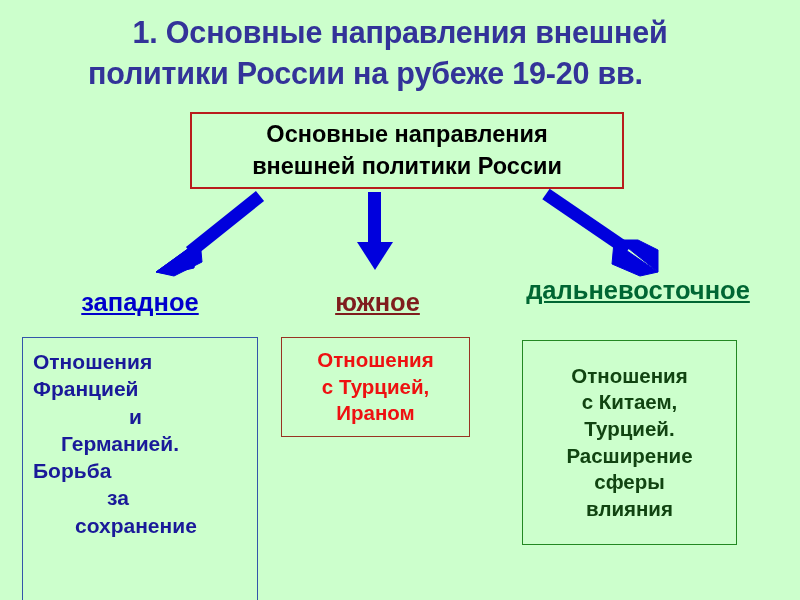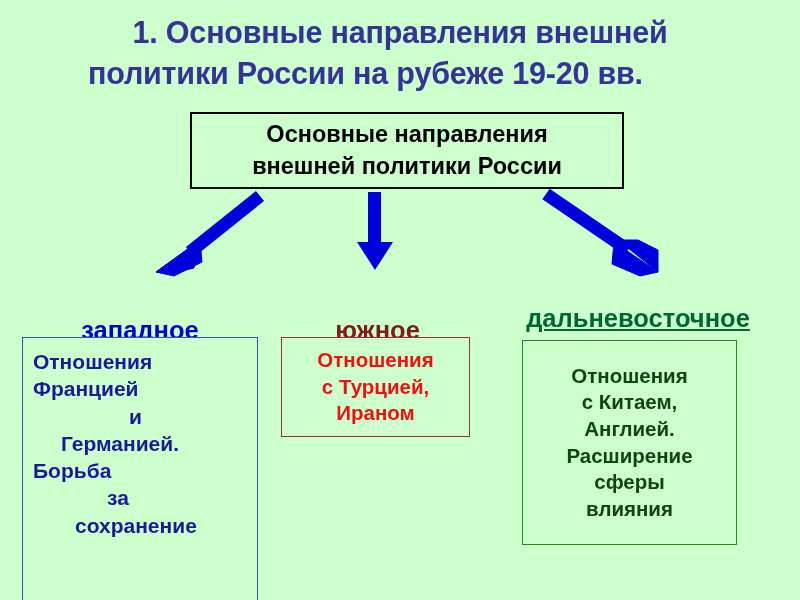--- a/index.html
+++ b/index.html
@@ -36,21 +36,21 @@
   #title .line1 { display: block; text-align: center; }
   #title .line2 { display: block; text-align: left; padding-left: 62px; }
 
   
   #root-box {
     position: absolute;
     left: 190px;
     top: 112px;
     width: 434px;
     height: 77px;
-    border: 2px solid #000000;
+    border: 2px solid #b91c1c;
     background: #ccffcc;
     box-sizing: border-box;
     display: flex;
     flex-direction: column;
     align-items: center;
     justify-content: center;
     color: #000000;
     font-size: 23.5px;
     font-weight: bold;
     line-height: 1.32;
@@ -68,21 +68,20 @@
 
   
   .heading {
     position: absolute;
     font-size: 25.5px;
     font-weight: bold;
     text-decoration: underline;
     text-align: center;
     white-space: nowrap;
     line-height: 1;
-    margin-top: 28px;
   }
   #heading-west  { left: 60px;  top: 290px; width: 160px; color: #0000cc; }
   #heading-south { left: 305px; top: 290px; width: 145px; color: #7f1d1d; }
   #heading-east  { left: 492px; top: 278px; width: 292px; color: #006633; }
 
   
   .content-box {
     position: absolute;
     box-sizing: border-box;
     background: #ccffcc;
@@ -194,19 +193,19 @@
 
   <div class="content-box" id="box-mid">
     <span>Отношения</span>
     <span>с Турцией,</span>
     <span>Ираном</span>
   </div>
 
   <div class="content-box" id="box-east">
     <span class="eline">Отношения</span>
     <span class="eline">с Китаем,</span>
-    <span class="eline">Англией.</span>
+    <span class="eline">Турцией.</span>
     <span class="eline">Расширение</span>
     <span class="eline">сферы</span>
     <span class="eline">влияния</span>
   </div>
 
 </div>
 
 </body></html>

